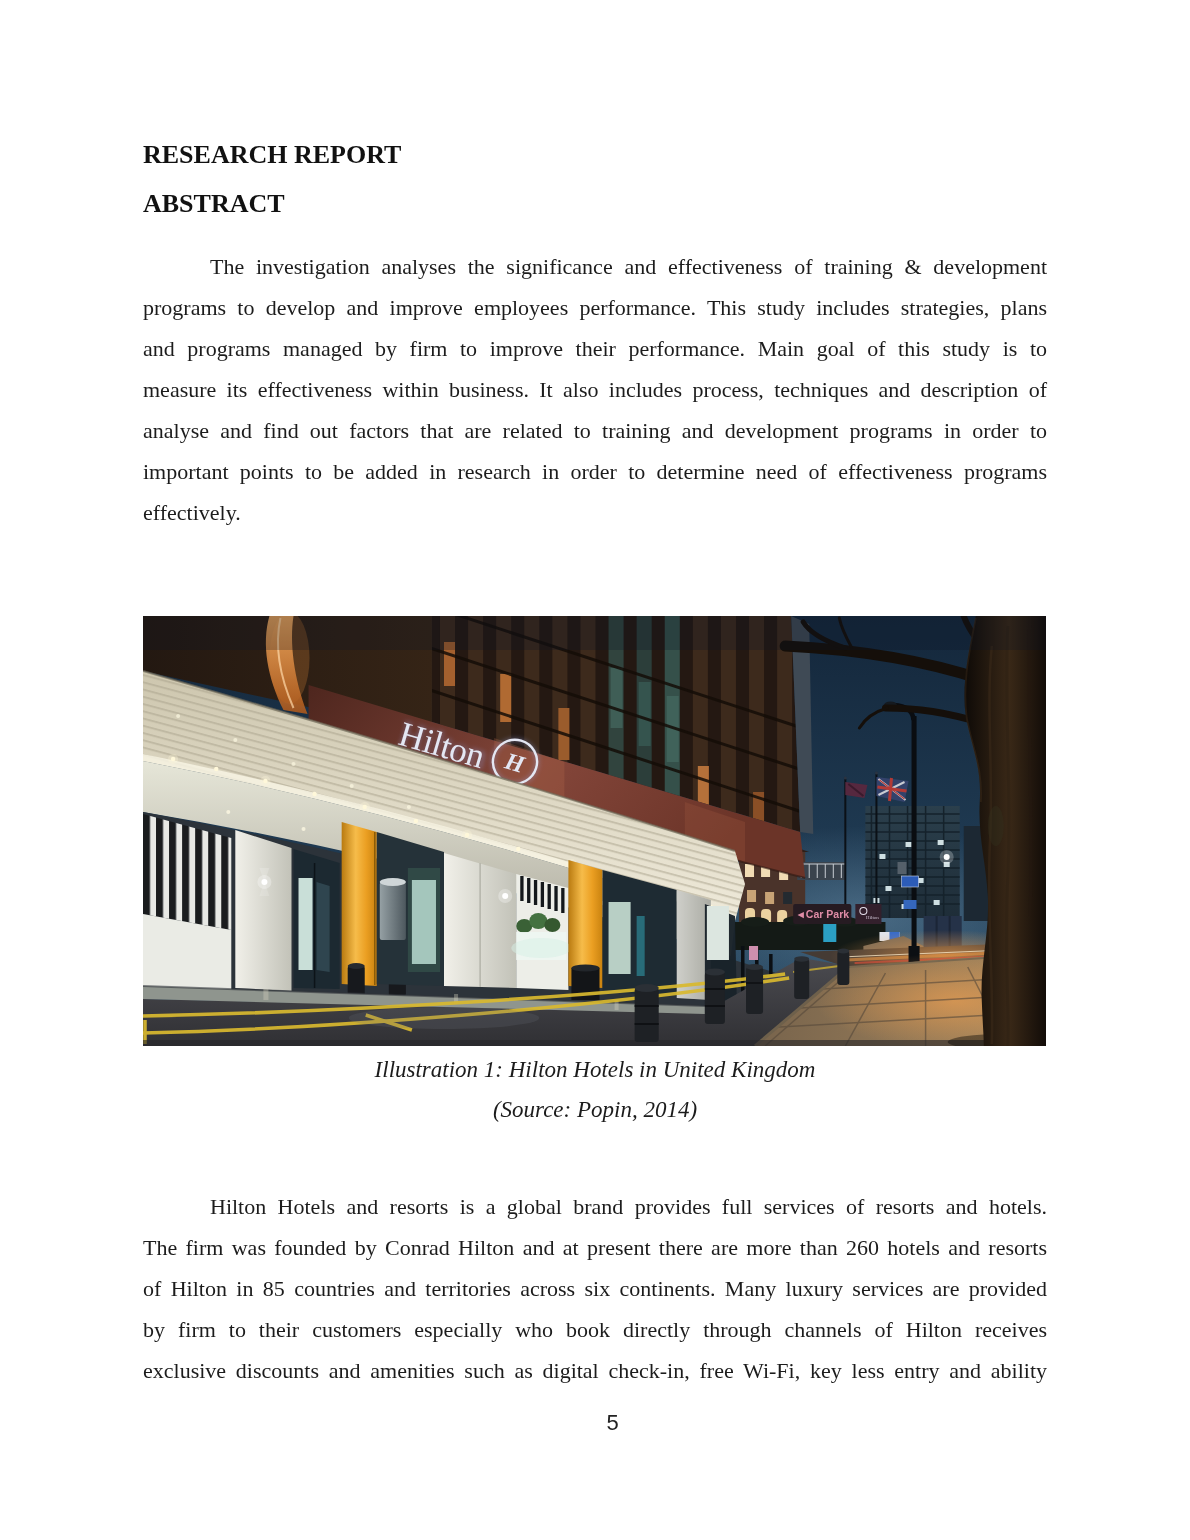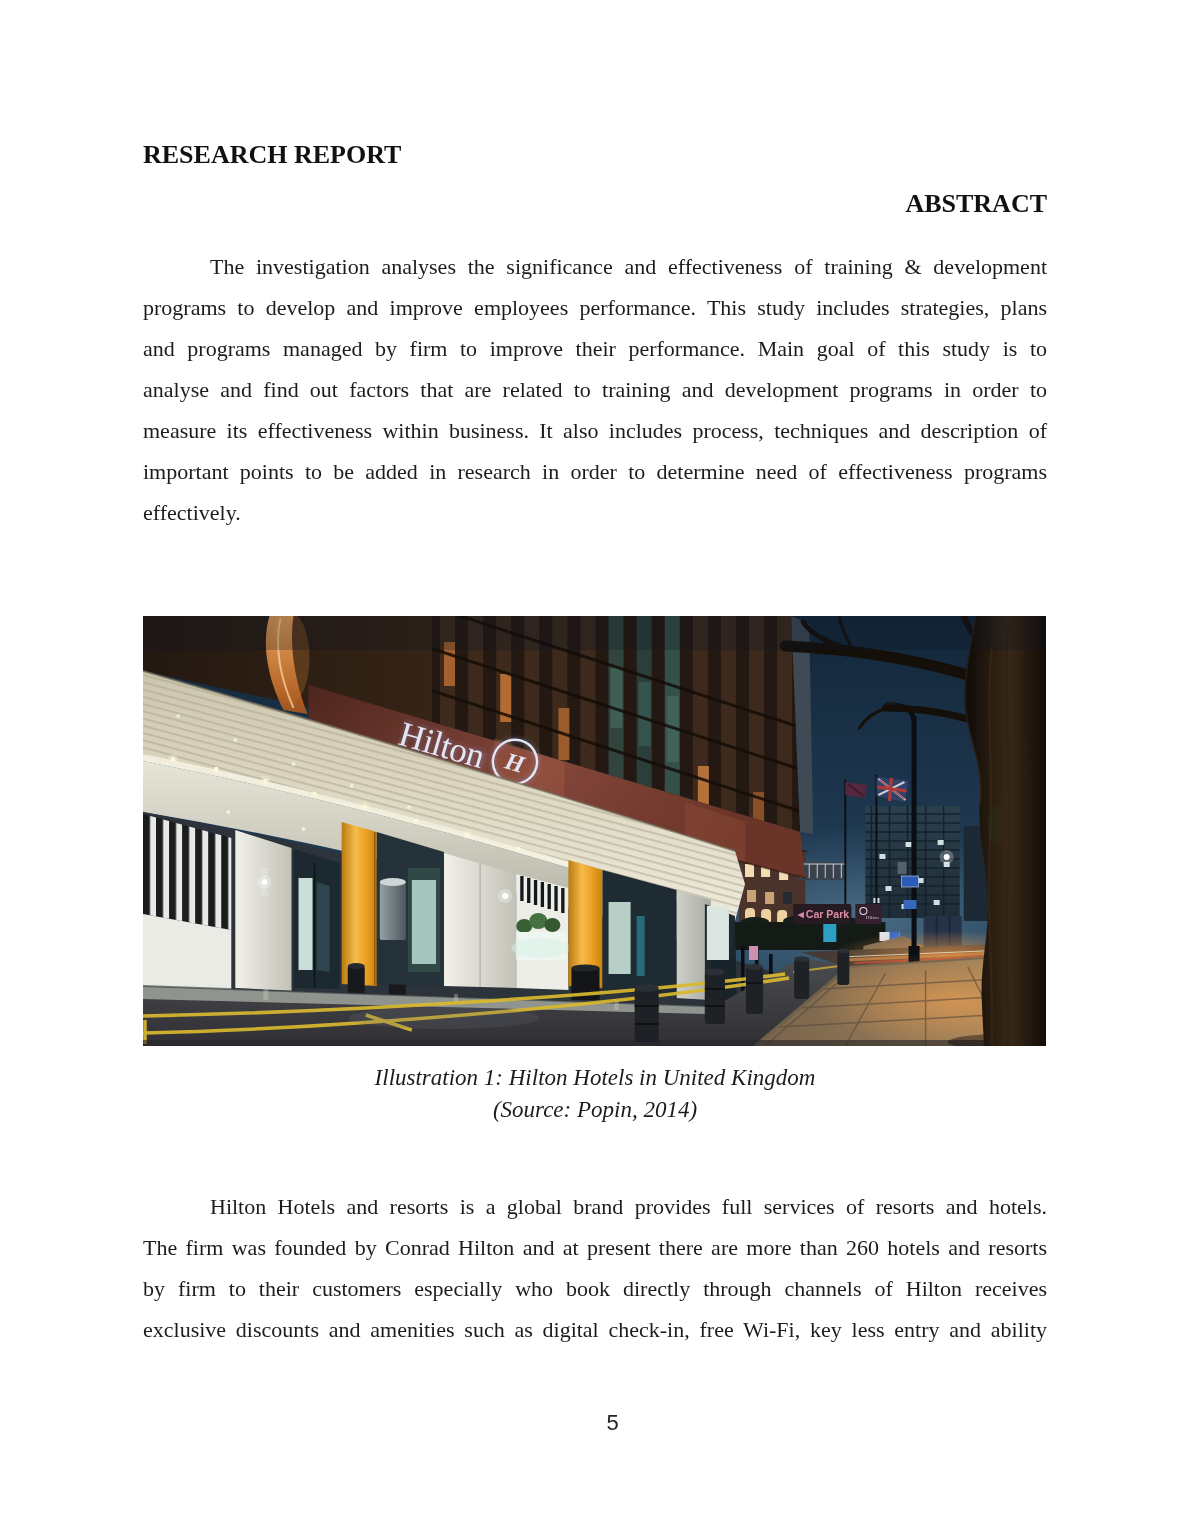--- a/index.html
+++ b/index.html
@@ -1,50 +1,50 @@
 <!DOCTYPE html>
 <html><head>
 <meta charset="utf-8">
 <style>
   html,body{margin:0;padding:0;background:#fff;}
   .page{position:relative;width:1190px;height:1540px;background:#ffffff;overflow:hidden;
         font-family:"Liberation Serif", serif;color:#1c1c1c;padding-left:35px;}
   .heading{position:absolute;left:143px;width:904px;font-weight:bold;font-size:26px;line-height:30px;color:#111;}
   #h-report{top:140px;}
-  #h-abstract{top:189px;text-align:right;}
+  #h-abstract{top:189px;}
   #h-chapter{top:553px;}
   .para{position:absolute;left:143px;width:904px;font-size:22px;margin-top:14px;}
   #para-abstract{top:232px;}
   #para-intro{top:1172px;}
   .bodyline{height:41px;line-height:41px;text-align:justify;text-align-last:justify;white-space:normal;overflow:visible;}
   .bodyline.lastleft{text-align-last:left;}
   .bodyline.indent{text-indent:67px;}
   .figure{position:absolute;left:143px;top:616px;width:903px;height:430px;margin:0;padding:0;}
   .figure svg{display:block;width:903px;height:430px;}
   .caption{position:absolute;left:143px;width:904px;text-align:center;font-style:italic;font-size:23px;line-height:40px;}
-  #cap1{top:1050px;margin-top:8px;}
+  #cap1{top:1050px;}
   #cap2{top:1090px;}
   .pageno{position:absolute;left:0;top:1410px;width:100%;text-align:center;
           font-family:"Liberation Sans", sans-serif;font-size:22px;color:#222;}
   .signtext{font-family:"Liberation Serif", serif;}
 </style>
 </head>
 <body>
 
 <div class="page">
 
   <div class="heading" id="h-report">RESEARCH REPORT</div>
   <div class="heading" id="h-abstract">ABSTRACT</div>
 
   <div class="para" id="para-abstract">
       <div class="bodyline indent" style="">The investigation analyses the significance and effectiveness of training &amp; development</div>
       <div class="bodyline" style="">programs to develop and improve employees performance. This study includes strategies, plans</div>
       <div class="bodyline" style="">and programs managed by firm to improve their performance. Main goal of this study is to</div>
+      <div class="bodyline" style="">measure its effectiveness within business. It also includes process, techniques and description of</div>
       <div class="bodyline" style="">analyse and find out factors that are related to training and development programs in order to</div>
-      <div class="bodyline" style="">measure its effectiveness within business. It also includes process, techniques and description of</div>
       <div class="bodyline" style="">important points to be added in research in order to determine need of effectiveness programs</div>
       <div class="bodyline lastleft" style="">effectively.</div>
     </div>
 
 
   <figure class="figure">
     <svg viewBox="0 0 900 430" preserveAspectRatio="none">
       <defs>
         <linearGradient id="skyG" x1="0" y1="0" x2="0" y2="1">
           <stop offset="0" stop-color="#14273b"></stop>
@@ -524,18 +524,19 @@
       <rect x="0" y="0" width="900" height="34" fill="#0a1422" opacity="0.25"></rect>
     </svg>
   </figure>
 
   <div class="caption" id="cap1">Illustration 1: Hilton Hotels in United Kingdom</div>
   <div class="caption" id="cap2">(Source: Popin, 2014)</div>
 
   <div class="para" id="para-intro">
       <div class="bodyline indent" style="">Hilton Hotels and resorts is a global brand provides full services of resorts and hotels.</div>
       <div class="bodyline" style="">The firm was founded by Conrad Hilton and at present there are more than 260 hotels and resorts</div>
+      <div class="bodyline" style="">of Hilton in 85 countries and territories across six continents. Many luxury services are provided</div>
       <div class="bodyline" style="">by firm to their customers especially who book directly through channels of Hilton receives</div>
       <div class="bodyline" style="">exclusive discounts and amenities such as digital check-in, free Wi-Fi, key less entry and ability</div>
     </div>
 
   <div class="pageno">5</div>
 </div>
 
 </body></html>

